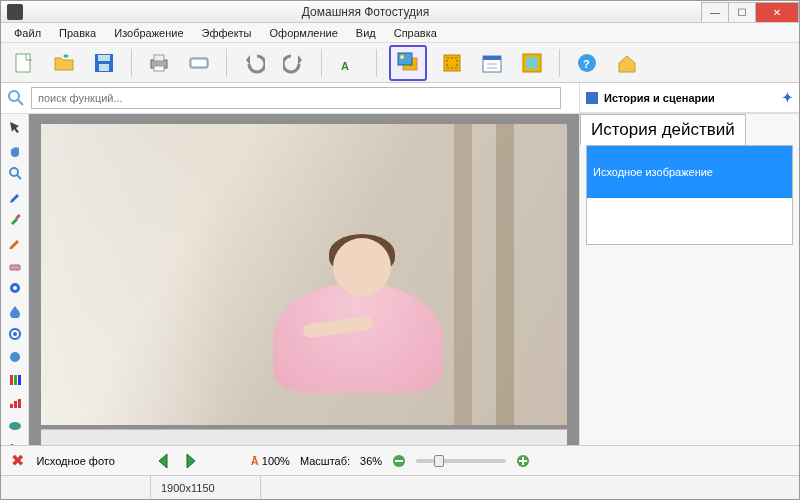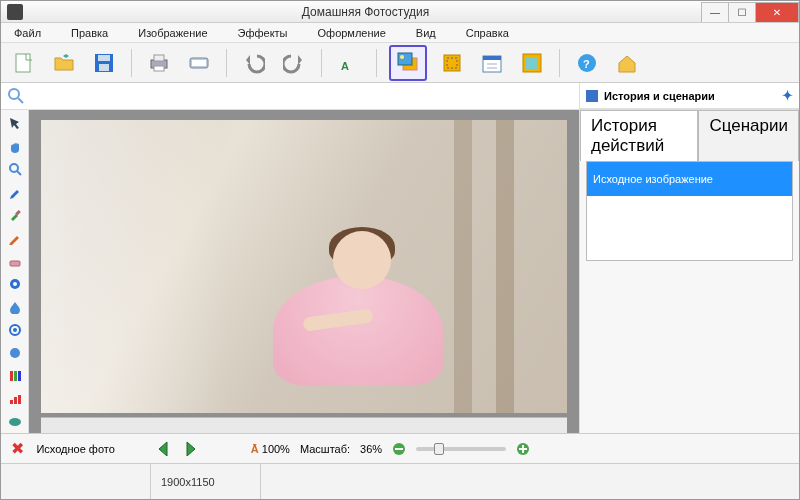--- a/index.html
+++ b/index.html
@@ -3,21 +3,21 @@
 <meta charset="utf-8">
 <style>
 * { margin: 0; padding: 0; box-sizing: border-box; font-family: Tahoma, sans-serif; font-size: 11px; }
 body { width: 800px; height: 500px; background: #fff; display: flex; flex-direction: column; border: 1px solid #999; }
 .titlebar { height: 22px; background: linear-gradient(#fdfdfd,#eaeaea); display: flex; align-items: center; border-bottom: 1px solid #ccc; }
 .titlebar .icon { width: 16px; height: 16px; margin: 0 6px; background:#444; border-radius:2px; }
 .titlebar .title { flex:1; text-align:center; color:#333; font-size:12px; }
 .winbtns { display:flex; }
 .winbtn { width:28px; height:20px; border:1px solid #bbb; border-bottom:none; background:#f4f4f4; display:flex; align-items:center; justify-content:center; margin-left:-1px; font-size:10px; color:#444; }
 .winbtn.close { background:#e04b3f; color:#fff; width:44px; }
-.menubar { height:20px; background:#f7f7f7; display:flex; align-items:center; padding:0 6px; gap:16px; border-bottom:1px solid #ddd; }
+.menubar { height:20px; background:#f7f7f7; display:flex; align-items:center; padding:0 6px; gap:4px; border-bottom:1px solid #ddd; }
 .menuitem { padding:2px 7px; color:#222; cursor:default; }
 .toolbar { height:40px; background:#f4f4f4; border-bottom:1px solid #ccc; display:flex; align-items:center; padding:0 8px; gap:10px; }
 .tbtn { width:30px; height:30px; display:flex; align-items:center; justify-content:center; border-radius:3px; }
 .tbtn.hl { border:2px solid #5a4fcf; background:#eef; width:38px; height:36px; }
 .sep { width:1px; height:28px; background:#ccc; margin:0 2px; }
 .searchrow { display:flex; align-items:center; padding:4px 6px; gap:6px; border-bottom:1px solid #ddd; }
 .searchrow input { flex:1; height:22px; border:1px solid #bbb; padding:0 6px; color:#888; max-width:530px; }
 .mglass { width:18px; height:18px; }
 .body { flex:1; display:flex; min-height:0; }
 .lefttools { width:28px; background:#f6f6f6; border-right:1px solid #ddd; display:flex; flex-direction:column; align-items:center; padding-top:6px; gap:9px; }
@@ -31,28 +31,28 @@
 .arm { width:70px; height:14px; background:#f0d5c0; border-radius:10px; position:absolute; left:10px; top:82px; transform:rotate(-8deg); }
 .hsb { height:16px; background:#e9e9e9; border-top:1px solid #bbb; margin:0 12px 0 12px; }
 .rightpanel { width:220px; background:#f7f7f7; border-left:1px solid #ddd; display:flex; flex-direction:column; }
 .rphead { display:flex; align-items:center; padding:4px 6px; border-bottom:1px solid #ddd; font-weight:bold; }
 .rphead .sq { width:12px; height:12px; background:#3a72c8; margin-right:6px; }
 .rphead .plus { margin-left:auto; color:#2b6fd0; font-size:13px; }
 .tabs { display:flex; }
 .tab { padding:5px 10px; border:1px solid #bbb; background:#f2f2f2; border-bottom:none; font-size:17px; }
 .tab.active { background:#fff; }
 .histbox { border:1px solid #bbb; background:#fff; margin:0 6px 6px 6px; height:100px; }
-.histitem { background:#1e90ff; color:#fff; padding:11px 6px; }
+.histitem { background:#1e90ff; color:#fff; padding:20px 6px; }
 .bottombar { height:30px; border-top:1px solid #ccc; background:#f6f6f6; display:flex; align-items:center; padding:0 10px; gap:10px; }
 .delx { color:#d33; font-size:16px; margin-right:2px; }
 .navarr { width:18px; height:18px; }
 .fitbtn { border:1px solid #9bb7e4; background:#e9f1fd; padding:3px 8px; display:flex; align-items:center; gap:4px; color:#234; }
 .slider { width:90px; height:4px; background:#ccc; position:relative; border-radius:2px; }
 .slider .thumb { width:10px; height:12px; background:#eee; border:1px solid #888; position:absolute; left:18px; top:-4px; border-radius:2px; }
-.statusbar { height:36px; border-top:1px solid #ccc; background:#f3f3f3; display:flex; align-items:center; font-size:11px; color:#333; }
+.statusbar { height:24px; border-top:1px solid #ccc; background:#f3f3f3; display:flex; align-items:center; font-size:11px; color:#333; }
 .statusbar .cell { padding:0 10px; border-right:1px solid #ccc; height:100%; display:flex; align-items:center; }
 svg { display:block; }
 </style>
 </head>
 <body>
 
 <div class="titlebar">
   <div class="icon"></div>
   <div class="title">Домашняя Фотостудия</div>
   <div class="winbtns">
@@ -166,20 +166,21 @@
       </svg>
     </div>
 </div>
 
 <div style="display:flex; border-bottom:1px solid #ddd;">
   <div class="searchrow" style="flex:1; border-bottom:none;">
     <svg class="mglass">
         <circle cx="7" cy="7" r="5" fill="none" stroke="#6aa3e0" stroke-width="2"></circle>
         <line x1="11" y1="11" x2="16" y2="16" stroke="#6aa3e0" stroke-width="2"></line>
       </svg>
+    <input placeholder="поиск функций..." style="">
   </div>
   <div class="rphead" style="width:220px; border-left:1px solid #ddd;margin-left:8px;">
     <div class="sq"></div>
     <span>История и сценарии</span>
     <span class="plus">✦</span>
   </div>
 </div>
 
 <div class="body">
   <div class="lefttools">
@@ -279,21 +280,20 @@
         <div class="hair"></div>
         <div class="head"></div>
       </div>
     </div>
     <div class="hsb"></div>
   </div>
 
   <div class="rightpanel">
     <div class="tabs">
       <div class="tab active">История действий</div>
-      <div class="tab">Сценарии</div>
     </div>
     <div class="histbox">
       <div class="histitem">Исходное изображение</div>
     </div>
   </div>
 </div>
 
 <div class="bottombar">
   <span class="delx">✖</span>
   <span>Исходное фото</span>

